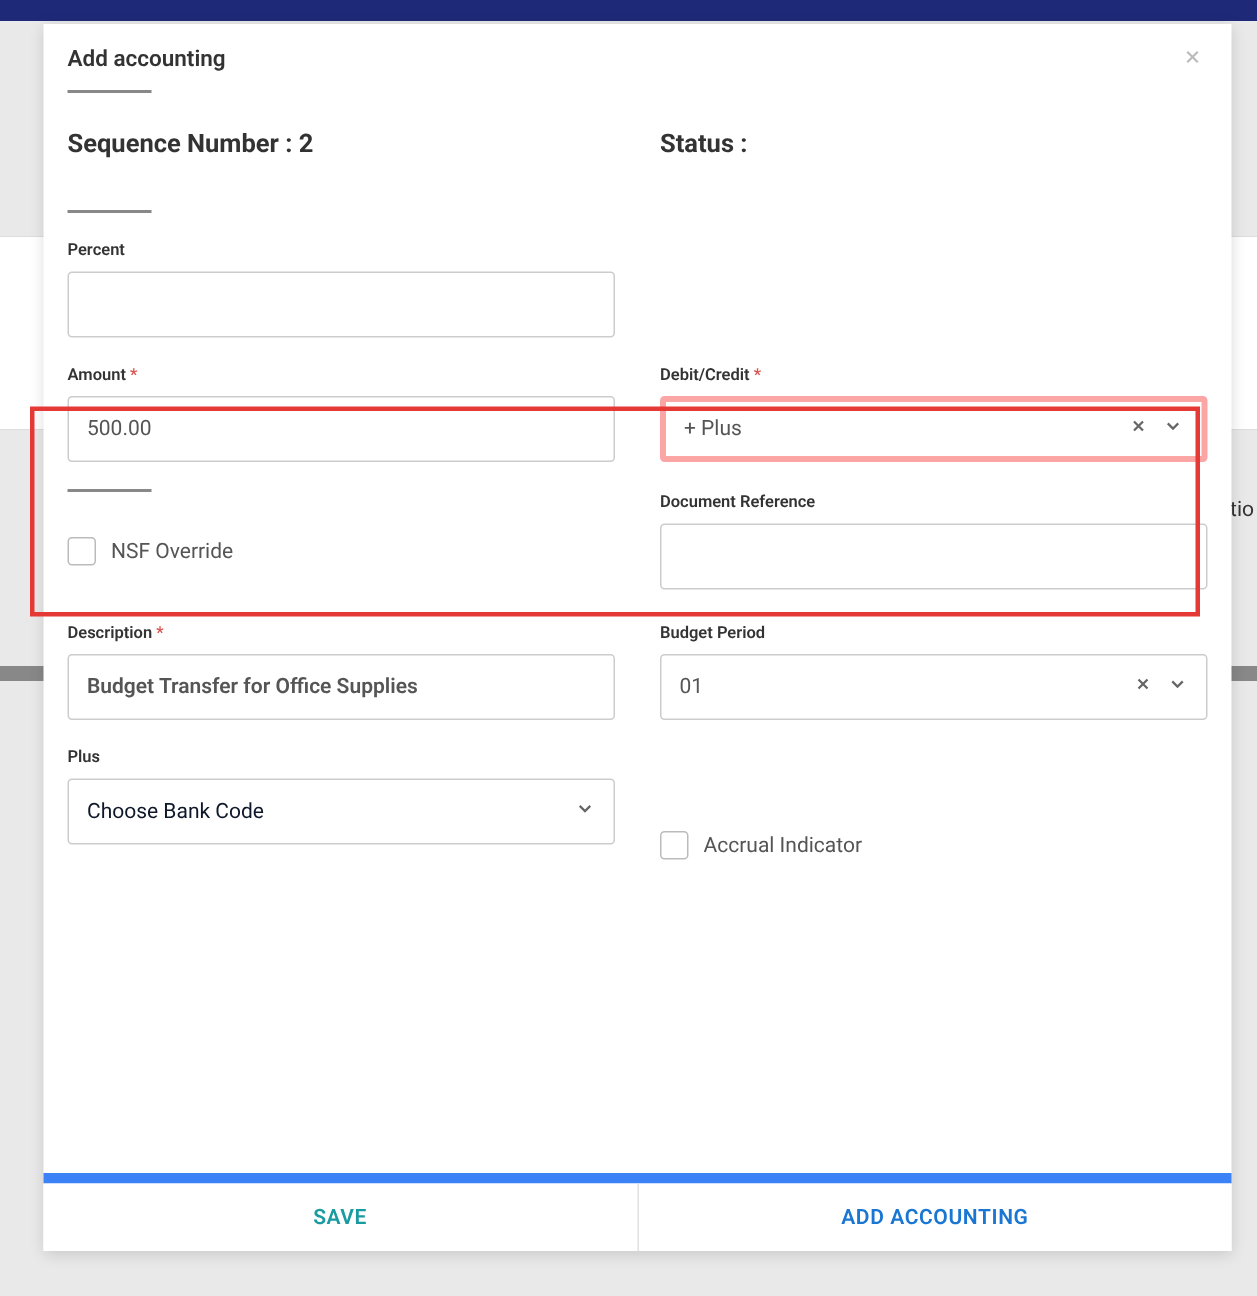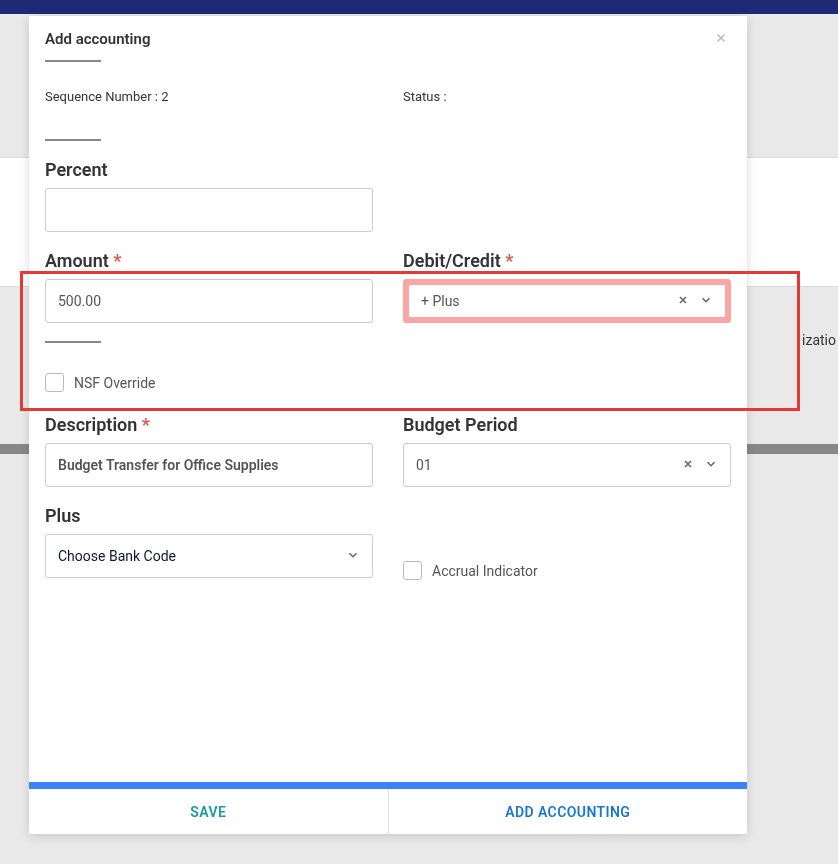--- a/index.html
+++ b/index.html
@@ -39,21 +39,21 @@
 .bg-text-right {
   position: absolute;
   top: 318px; right: 2px;
   font-size: 14px;
   color: #333;
 }
 .modal {
   position: absolute;
   top: 16px;
   left: 29px;
-  width: 718px;
+  width: 792px;
   height: 818px;
   background: #fff;
   display: flex;
   flex-direction: column;
   box-shadow: 0 2px 10px rgba(0,0,0,0.15);
 }
 .modal-header {
   padding: 14px 16px 0 16px;
   position: relative;
   flex: 0 0 auto;
@@ -95,32 +95,32 @@
   background: #f0f0f0;
   height: 12px;
 }
 .row {
   display: flex;
   gap: 30px;
   margin-bottom: 18px;
 }
 .col { flex: 1; min-width: 0; }
 .info-text {
-  font-size: 13px;
-  font-weight: 400;
+  font-size: 17px;
+  font-weight: 700;
   color: #333;
 }
 .divider-short {
   width: 56px;
   height: 2px;
   background: #888;
   margin: 34px 0 18px 0;
 }
 .field-label {
-  font-size: 18px;
+  font-size: 11px;
   font-weight: 600;
   color: #333;
   margin-bottom: 8px;
   display: block;
 }
 .req { color: #d9534f; }
 .text-input, .select-box {
   width: 100%;
   height: 44px;
   border: 1px solid #ccc;
@@ -131,21 +131,21 @@
   background: #fff;
   font-family: inherit;
 }
 .select-box {
   display: flex;
   align-items: center;
   justify-content: space-between;
   cursor: pointer;
 }
 .select-box.highlighted {
-  border: 6px solid #fca5a5;
+  border: 4px solid #fca5a5;
   justify-content: space-between;
 }
 .select-value { color: #555; font-size: 14px; }
 .select-placeholder { color: #0f172a; font-size: 14px; }
 .select-icons {
   display: flex;
   align-items: center;
   gap: 10px;
   color: #666;
 }
@@ -264,20 +264,24 @@
 
     <div class="divider-short" style="margin-top:12px; margin-bottom:0;"></div>
 
     <div class="row" style="margin-bottom:22px;">
       <div class="col">
         <div class="checkbox-row">
           <div class="checkbox"></div>
           <span class="checkbox-label">NSF Override</span>
         </div>
       </div>
+      <div class="col">
+        <label class="field-label">Document Reference</label>
+        <input class="text-input" value="" style="">
+      </div>
     </div>
 
     <div class="row">
       <div class="col">
         <label class="field-label"><span>Description</span> <span class="req">*</span></label>
         <input class="text-input" style="font-weight: 600;" value="Budget Transfer for Office Supplies">
       </div>
       <div class="col">
         <label class="field-label">Budget Period</label>
         <div class="select-box">

